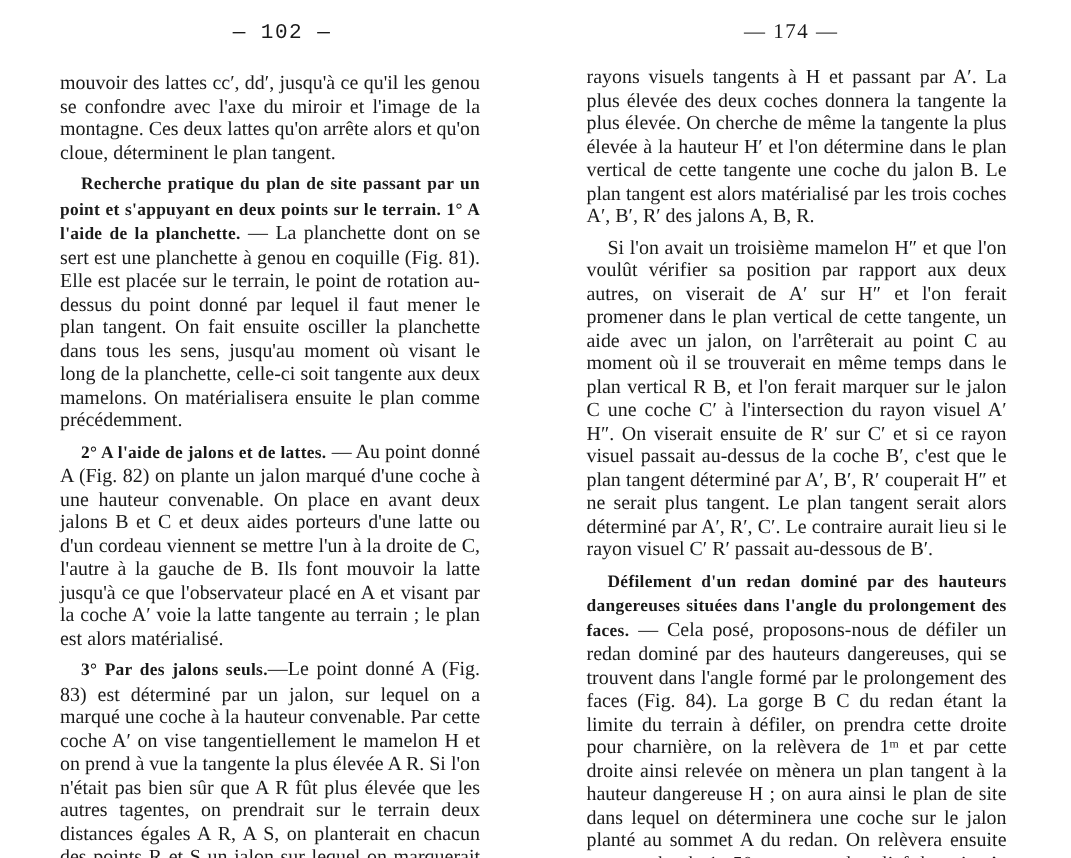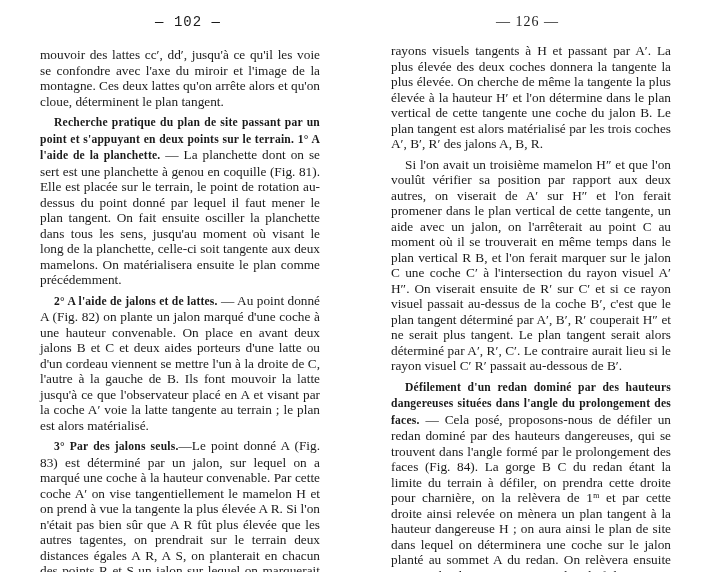--- a/index.html
+++ b/index.html
@@ -18,27 +18,27 @@
     .text p.indent { text-indent: 14px; }
     .text p.gap { margin-top: 5px; }
     .hd { font-family: Liberation Serif, serif; font-weight: bold; font-size: 11.6px; letter-spacing: 0.2px; }
   </style>
 </head>
 <body>
 
 <div class="page left">
   <div class="folio">— 102 —</div>
   <div class="text">
-    <p><span>mouvoir des lattes cc′, dd′, jusqu'à ce qu'il les voie se confondre avec l'axe du miroir et l'image de la montagne. Ces deux lattes qu'on arrête alors et qu'on cloue, déterminent le plan tangent.</span></p>
+    <p><span>mouvoir des lattes cc′, dd′, jusqu'à ce qu'il les genou se confondre avec l'axe du miroir et l'image de la montagne. Ces deux lattes qu'on arrête alors et qu'on cloue, déterminent le plan tangent.</span></p>
     <p class="indent gap"><span class="hd">Recherche pratique du plan de site passant par un point et s'appuyant en deux points sur le terrain. 1° A l'aide de la planchette.</span><span> — La planchette dont on se sert est une planchette à genou en coquille (Fig. 81). Elle est placée sur le terrain, le point de rotation au-dessus du point donné par lequel il faut mener le plan tangent. On fait ensuite osciller la planchette dans tous les sens, jusqu'au moment où visant le long de la planchette, celle-ci soit tangente aux deux mamelons. On matérialisera ensuite le plan comme précédemment.</span></p>
     <p class="indent gap"><span class="hd">2° A l'aide de jalons et de lattes.</span><span> — Au point donné A (Fig. 82) on plante un jalon marqué d'une coche à une hauteur convenable. On place en avant deux jalons B et C et deux aides porteurs d'une latte ou d'un cordeau viennent se mettre l'un à la droite de C, l'autre à la gauche de B. Ils font mouvoir la latte jusqu'à ce que l'observateur placé en A et visant par la coche A′ voie la latte tangente au terrain ; le plan est alors matérialisé.</span></p>
     <p class="indent gap"><span class="hd">3° Par des jalons seuls.</span><span>—Le point donné A (Fig. 83) est déterminé par un jalon, sur lequel on a marqué une coche à la hauteur convenable. Par cette coche A′ on vise tangentiellement le mamelon H et on prend à vue la tangente la plus élevée A R. Si l'on n'était pas bien sûr que A R fût plus élevée que les autres tagentes, on prendrait sur le terrain deux distances égales A R, A S, on planterait en chacun des points R et S un jalon sur lequel on marquerait une coche à l'intersection des</span></p>
   </div>
 </div>
 
 <div class="page right">
-  <div class="folio">— 126 —</div>
+  <div class="folio">— 174 —</div>
   <div class="text">
     <p><span>rayons visuels tangents à H et passant par A′. La plus élevée des deux coches donnera la tangente la plus élevée. On cherche de même la tangente la plus élevée à la hauteur H′ et l'on détermine dans le plan vertical de cette tangente une coche du jalon B. Le plan tangent est alors matérialisé par les trois coches A′, B′, R′ des jalons A, B, R.</span></p>
     <p class="indent gap"><span>Si l'on avait un troisième mamelon H″ et que l'on voulût vérifier sa position par rapport aux deux autres, on viserait de A′ sur H″ et l'on ferait promener dans le plan vertical de cette tangente, un aide avec un jalon, on l'arrêterait au point C au moment où il se trouverait en même temps dans le plan vertical R B, et l'on ferait marquer sur le jalon C une coche C′ à l'intersection du rayon visuel A′ H″. On viserait ensuite de R′ sur C′ et si ce rayon visuel passait au-dessus de la coche B′, c'est que le plan tangent déterminé par A′, B′, R′ couperait H″ et ne serait plus tangent. Le plan tangent serait alors déterminé par A′, R′, C′. Le contraire aurait lieu si le rayon visuel C′ R′ passait au-dessous de B′.</span></p>
     <p class="indent gap"><span class="hd">Défilement d'un redan dominé par des hauteurs dangereuses situées dans l'angle du prolongement des faces.</span><span> — Cela posé, proposons-nous de défiler un redan dominé par des hauteurs dangereuses, qui se trouvent dans l'angle formé par le prolongement des faces (Fig. 84). La gorge B C du redan étant la limite du terrain à défiler, on prendra cette droite pour charnière, on la relèvera de 1ᵐ et par cette droite ainsi relevée on mènera un plan tangent à la hauteur dangereuse H ; on aura ainsi le plan de site dans lequel on déterminera une coche sur le jalon planté au sommet A du redan. On relèvera ensuite cette coche de 1ᵐ,50 et on aura le relief du point A. Si celui-ci n'est pas supérieur à 4ᵐ le défilement est bon, sinon on le rejette.</span></p>
   </div>
 </div>
 
 </body></html>

